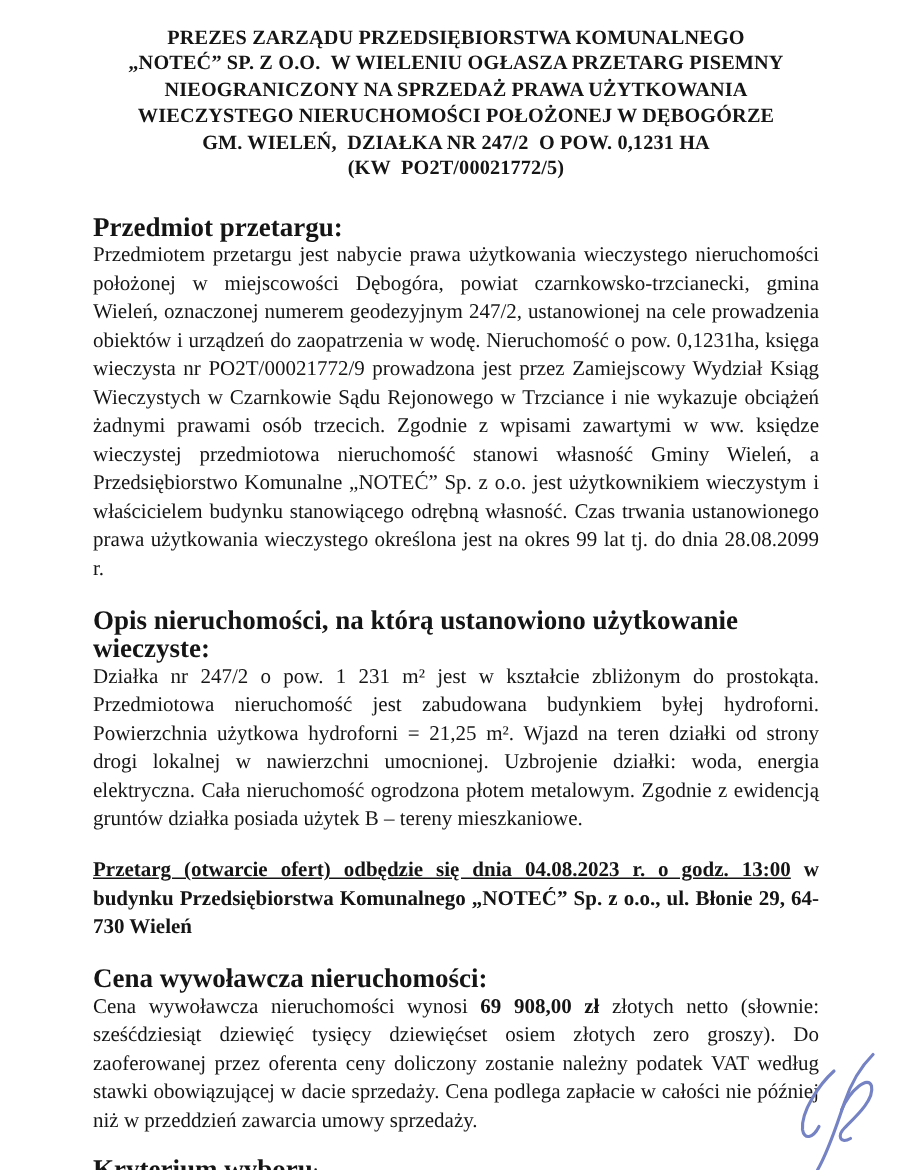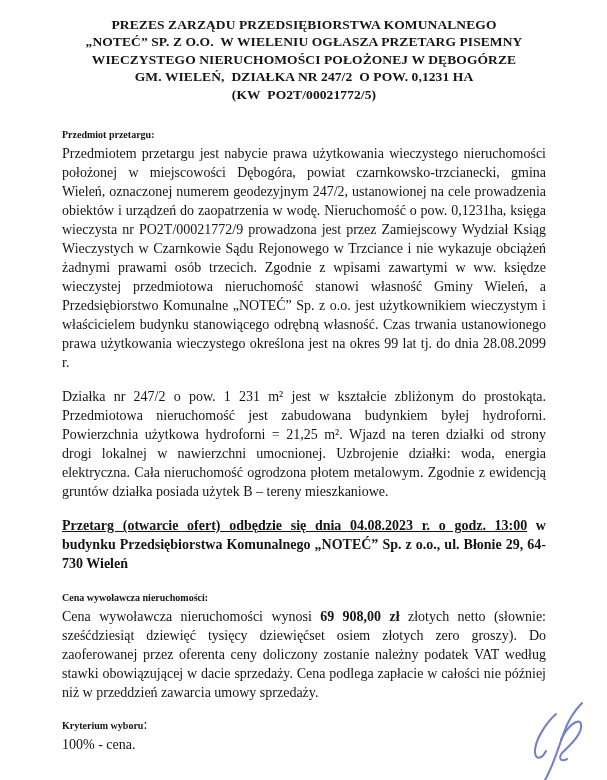--- a/index.html
+++ b/index.html
@@ -25,21 +25,21 @@
     letter-spacing: 0.1px;
   }
   .title-line { white-space: pre-wrap; }
 
   .section { margin-top: 15px; }
   .sec-subject { margin-top: 22px; }
   .sec-criterion { margin-top: 13px; }
 
   .heading {
     font-weight: 700;
-    font-size: 10px;
+    font-size: 18px;
     line-height: 19px;
   }
   p.body {
     margin: 0;
     font-size: 14px;
     line-height: 19px;
     text-align: justify;
   }
   .bold { font-weight: 700; }
   .underline { text-decoration: underline; }
@@ -58,31 +58,33 @@
 </style>
 </head>
 <body>
 
 <div class="page">
   <div class="content">
 
     <div class="doc-title">
       <div class="title-line">PREZES ZARZĄDU PRZEDSIĘBIORSTWA KOMUNALNEGO</div>
       <div class="title-line">„NOTEĆ” SP. Z O.O.  W WIELENIU OGŁASZA PRZETARG PISEMNY</div>
+      <div class="title-line">NIEOGRANICZONY NA SPRZEDAŻ PRAWA UŻYTKOWANIA</div>
       <div class="title-line">WIECZYSTEGO NIERUCHOMOŚCI POŁOŻONEJ W DĘBOGÓRZE</div>
       <div class="title-line">GM. WIELEŃ,  DZIAŁKA NR 247/2  O POW. 0,1231 HA</div>
       <div class="title-line">(KW  PO2T/00021772/5)</div>
     </div>
 
     <div class="section sec-subject">
       <div class="heading">Przedmiot przetargu:</div>
       <p class="body">Przedmiotem przetargu jest nabycie prawa użytkowania wieczystego nieruchomości położonej w miejscowości Dębogóra, powiat czarnkowsko-trzcianecki, gmina Wieleń, oznaczonej numerem geodezyjnym 247/2, ustanowionej na cele prowadzenia obiektów i urządzeń do zaopatrzenia w wodę. Nieruchomość o pow. 0,1231ha, księga wieczysta nr PO2T/00021772/9 prowadzona jest przez Zamiejscowy Wydział Ksiąg Wieczystych w Czarnkowie Sądu Rejonowego w Trzciance i nie wykazuje obciążeń żadnymi prawami osób trzecich. Zgodnie z wpisami zawartymi w ww. księdze wieczystej przedmiotowa nieruchomość stanowi własność Gminy Wieleń, a Przedsiębiorstwo Komunalne „NOTEĆ” Sp. z o.o. jest użytkownikiem wieczystym i właścicielem budynku stanowiącego odrębną własność. Czas trwania ustanowionego prawa użytkowania wieczystego określona jest na okres 99 lat tj. do dnia 28.08.2099 r.</p>
     </div>
 
     <div class="section">
+      <div class="heading">Opis nieruchomości, na którą ustanowiono użytkowanie wieczyste:</div>
       <p class="body">Działka nr 247/2 o pow. 1 231 m² jest w kształcie zbliżonym do prostokąta. Przedmiotowa nieruchomość jest zabudowana budynkiem byłej hydroforni. Powierzchnia użytkowa hydroforni = 21,25 m². Wjazd na teren działki od strony drogi lokalnej w nawierzchni umocnionej. Uzbrojenie działki: woda, energia elektryczna. Cała nieruchomość ogrodzona płotem metalowym. Zgodnie z ewidencją gruntów działka posiada użytek B – tereny mieszkaniowe.</p>
     </div>
 
     <div class="section">
       <p class="body bold"><span class="underline">Przetarg (otwarcie ofert) odbędzie się dnia 04.08.2023 r. o godz. 13:00</span><span> w budynku Przedsiębiorstwa Komunalnego „NOTEĆ” Sp. z o.o., ul. Błonie 29, 64-730 Wieleń</span></p>
     </div>
 
     <div class="section">
       <div class="heading">Cena wywoławcza nieruchomości:</div>
       <p class="body"><span>Cena wywoławcza nieruchomości wynosi </span><span class="bold">69 908,00 zł</span><span> złotych netto (słownie: sześćdziesiąt dziewięć tysięcy dziewięćset osiem złotych zero groszy). Do zaoferowanej przez oferenta ceny doliczony zostanie należny podatek VAT według stawki obowiązującej w dacie sprzedaży. Cena podlega zapłacie w całości nie później niż w przeddzień zawarcia umowy sprzedaży.</span></p>

